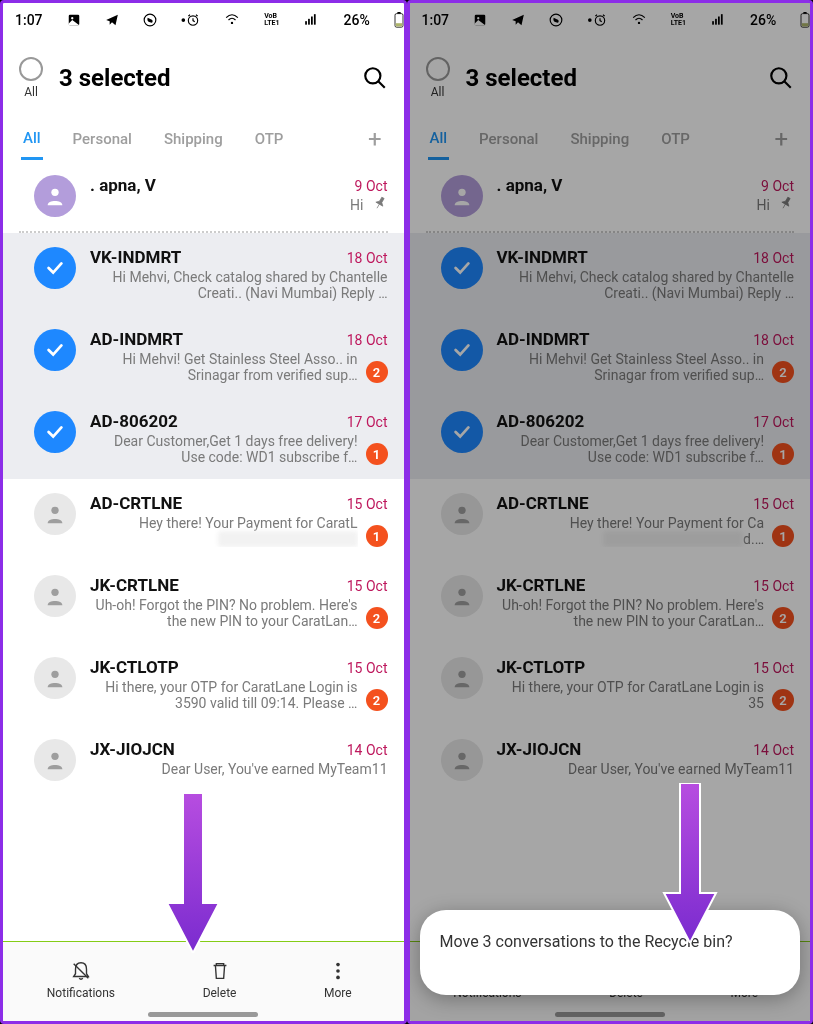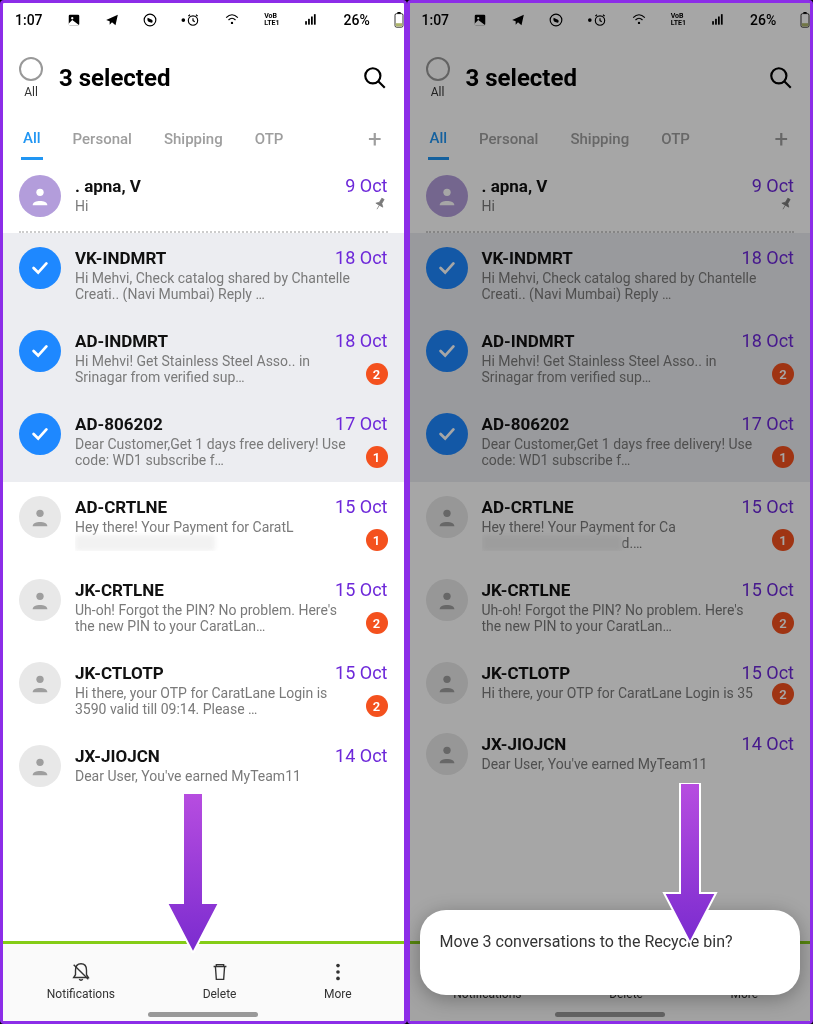--- a/index.html
+++ b/index.html
@@ -60,21 +60,22 @@
     color: #9e9e9e;
   }
   .tab { font-size: 15px; font-weight: 500; margin-right: 28px; padding: 10px 2px; }
   .tab.active { color: #2196f3; border-bottom: 3px solid #2196f3; }
   .tab-add { margin-left: auto; font-size: 24px; color: #9e9e9e; padding: 0 4px; }
 
   
   .convos { flex: 1; overflow: hidden; }
   .convo {
     display: flex;
-    padding: 14px 16px 14px 16px;
+    padding: 14px 16px 14px 31px;
+    text-align: right;
   }
   .convo.sel { background: #ecedf1; }
   .convo.top { background: #fff; }
   .dash-sep {
     height: 0;
     border-top: 2px dotted #ccc;
     margin: 0 16px;
   }
   .avatar {
     width: 42px; height: 42px; border-radius: 50%;
@@ -83,21 +84,21 @@
     margin-right: 14px;
   }
   .avatar.purple { background: #b39ddb; }
   .avatar.check { background: #1e88ff; }
   .avatar.grey { background: #e8e8e8; }
   .avatar svg { width: 22px; height: 22px; fill: #fff; }
   .avatar.grey svg { fill: #9e9e9e; }
   .convo-body { flex: 1; min-width: 0; }
   .convo-top { display: flex; justify-content: space-between; align-items: baseline; }
   .sender { font-size: 17px; font-weight: 700; color: #111; }
-  .date { font-size: 18px; color: #6d28d9; }
+  .date { font-size: 14px; color: #be185d; }
   .preview {
     font-size: 14px; color: #7a7a7a; margin-top: 2px;
     display: -webkit-box; -webkit-line-clamp: 2; -webkit-box-orient: vertical;
     overflow: hidden;
     position: relative;
   }
   .row2 { display: flex; align-items: flex-start; }
   .preview-wrap { flex: 1; min-width: 0; }
   .badge {
     width: 22px; height: 22px; border-radius: 50%;
@@ -117,21 +118,21 @@
     display:inline-block;
     min-width:140px;
   }
 
   
   .bottombar {
     height: 80px;
     display: flex;
     justify-content: space-around;
     align-items: center;
-    border-top: 3px solid #84cc16;
+    border-top: 1px solid #84cc16;
     padding: 6px 8px 10px 0;
     background: #fafafa;
   }
   .bb-item {
     display: flex; flex-direction: column; align-items: center;
     font-size: 12px; color: #333; gap: 4px;
   }
   .bb-item svg { width: 22px; height: 22px; }
   .nav-handle {
     position: absolute; bottom: 4px; left: 50%; transform: translateX(-50%);

